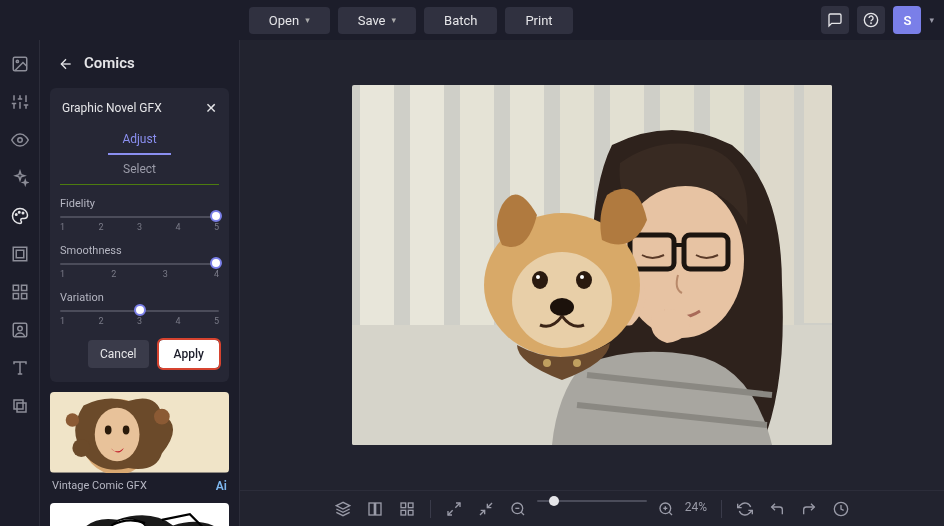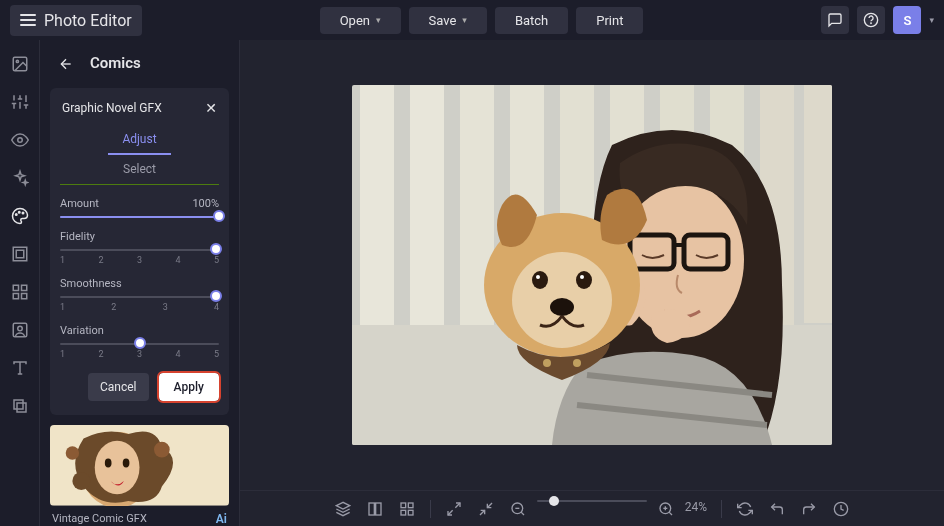--- a/index.html
+++ b/index.html
@@ -13,21 +13,21 @@
 .hbtn { background: #303140; border: none; color: #e5e5e8; padding: 6px 20px; border-radius: 4px; font-size: 13px; display: flex; align-items: center; gap: 6px; cursor: pointer; }
 .chev { font-size: 9px; color: #aaa; }
 .header-right { display: flex; align-items: center; gap: 8px; }
 .iconbtn { width: 28px; height: 28px; background: #303140; border-radius: 4px; display: flex; align-items: center; justify-content: center; cursor: pointer; color: #e5e5e8; }
 .avatar { width: 28px; height: 28px; background: #7a7fe8; border-radius: 4px; display: flex; align-items: center; justify-content: center; font-weight: 600; font-size: 13px; color: #fff; }
 .main { display: flex; height: 486px; }
 .iconbar { width: 40px; background: #1c1d2a; display: flex; flex-direction: column; align-items: center; padding-top: 14px; gap: 18px; border-right: 1px solid #2c2d3a; }
 .iconbar .tool { width: 20px; height: 20px; color: #8c8d98; cursor: pointer; display: flex; align-items: center; justify-content: center; }
 .iconbar .tool.active { color: #e5e5e8; }
 .sidepanel { width: 200px; background: #1c1d2a; border-right: 1px solid #2c2d3a; overflow-y: auto; padding: 0 0 10px 0; }
-.panel-header { display: flex; align-items: flex-end; gap: 16px; padding: 14px 18px 10px; }
+.panel-header { display: flex; align-items: flex-end; gap: 10px; padding: 14px 18px 10px; }
 .back-arrow { cursor: pointer; color: #e5e5e8; }
 .panel-title { font-size: 15px; font-weight: 600; }
 .subpanel { background: #262735; border-radius: 6px; margin: 6px 10px; padding: 10px 10px 14px; }
 .subpanel-head { display: flex; justify-content: space-between; align-items: center; padding: 2px 2px 8px; }
 .subpanel-title { font-size: 12px; }
 .close-x { cursor: pointer; color: #e5e5e8; font-size: 14px; }
 .tabs { display: flex; border-bottom: 1px solid #4d7c0f; flex-direction: column; }
 .tab { flex: 1; text-align: center; padding: 8px 0; font-size: 12px; color: #9a9ba8; cursor: pointer; position: relative; }
 .tab.active { color: #8a8ff0; }
 .tab.active::after { content: ""; position: absolute; bottom: -1px; left: 30%; width: 40%; height: 2px; background: #8a8ff0; }
@@ -55,30 +55,20 @@
 .bottombar .bicon { width: 18px; height: 18px; display: flex; align-items: center; justify-content: center; cursor: pointer; color: #9a9ba8; }
 .zoom-group { display: flex; gap: 10px; }
 .zoom-slider { width: 110px; height: 2px; background: #4b4c5a; position: relative; border-radius: 2px; }
 .zoom-thumb { width: 10px; height: 10px; background: #e5e5e8; border-radius: 50%; position: absolute; top: -4px; left: 16%; transform: translateX(-50%); cursor: pointer; }
 svg { display: block; }
 </style>
 </head>
 <body>
 
 <div class="header">
-  <div class="header-left">
-    <div class="logo-btn">
-      <div class="hamburger">
-          <span></span>
-          <span></span>
-          <span></span>
-        </div>
-      <span>Photo Editor</span>
-    </div>
-  </div>
   <div class="header-center">
     <button class="hbtn">
         <span>Open</span>
         <span class="chev">▾</span>
       </button>
     <button class="hbtn">
         <span>Save</span>
         <span class="chev">▾</span>
       </button>
     <button class="hbtn">Batch</button>
@@ -194,32 +184,20 @@
     <div class="subpanel">
       <div class="subpanel-head">
         <span class="subpanel-title">Graphic Novel GFX</span>
         <span class="close-x">✕</span>
       </div>
       <div class="tabs">
         <div class="tab active">Adjust</div>
         <div class="tab">Select</div>
       </div>
 
-      <div class="control">
-        <div class="control-head">
-          <span>Amount</span>
-          <span>100%</span>
-        </div>
-        <div class="slider-wrap">
-          <div class="track">
-              <div class="fill" style="width:100%"></div>
-            </div>
-          <div class="thumb" style="left:100%"></div>
-        </div>
-      </div>
 
       <div class="control">
         <div class="control-head">
             <span>Fidelity</span>
           </div>
         <div class="slider-wrap">
           <div class="track"></div>
           <div class="thumb" style="left:98%"></div>
         </div>
         <div class="ticks">

